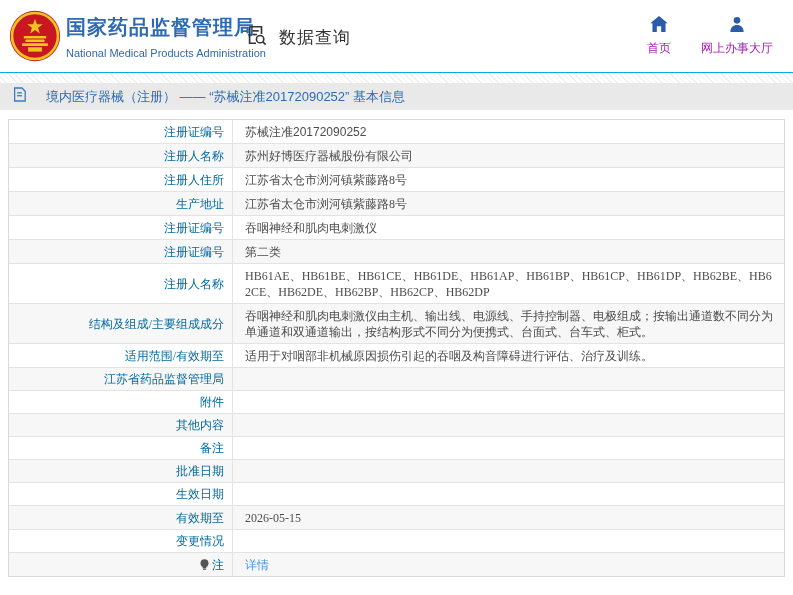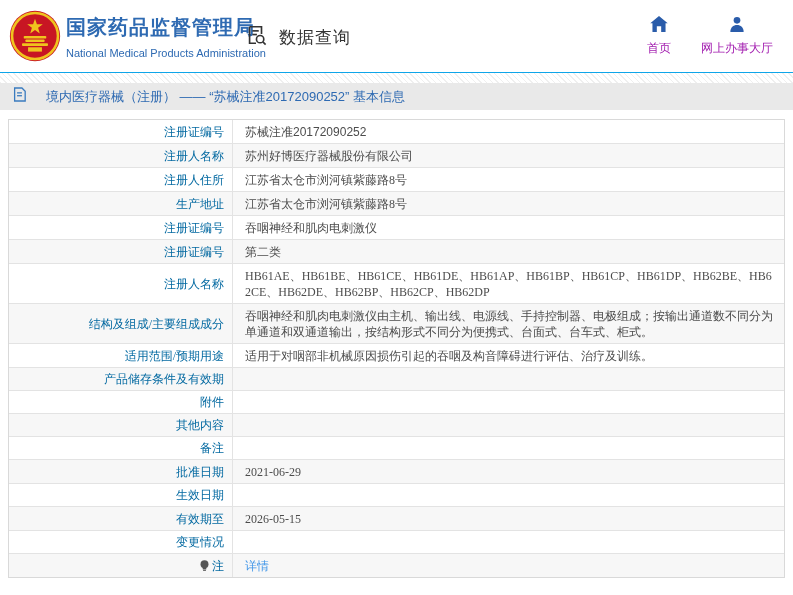--- a/index.html
+++ b/index.html
@@ -146,27 +146,27 @@
       <div class="td">HB61AE、HB61BE、HB61CE、HB61DE、HB61AP、HB61BP、HB61CP、HB61DP、HB62BE、HB62CE、HB62DE、HB62BP、HB62CP、HB62DP</div>
     </div>
     <div class="tr">
       <div class="th">
         <span>结构及组成/主要组成成分</span>
       </div>
       <div class="td">吞咽神经和肌肉电刺激仪由主机、输出线、电源线、手持控制器、电极组成；按输出通道数不同分为单通道和双通道输出，按结构形式不同分为便携式、台面式、台车式、柜式。</div>
     </div>
     <div class="tr">
       <div class="th">
-        <span>适用范围/预期用途</span>
+        <span>适用范围/有效期至</span>
       </div>
       <div class="td">适用于对咽部非机械原因损伤引起的吞咽及构音障碍进行评估、治疗及训练。</div>
     </div>
     <div class="tr">
       <div class="th">
-        <span>产品储存条件及有效期</span>
+        <span>江苏省药品监督管理局</span>
       </div>
       <div class="td"></div>
     </div>
     <div class="tr">
       <div class="th">
         <span>附件</span>
       </div>
       <div class="td"></div>
     </div>
     <div class="tr">
@@ -178,21 +178,20 @@
     <div class="tr">
       <div class="th">
         <span>备注</span>
       </div>
       <div class="td"></div>
     </div>
     <div class="tr">
       <div class="th">
         <span>批准日期</span>
       </div>
-      <div class="td">2021-06-29</div>
     </div>
     <div class="tr">
       <div class="th">
         <span>生效日期</span>
       </div>
       <div class="td"></div>
     </div>
     <div class="tr">
       <div class="th">
         <span>有效期至</span>

